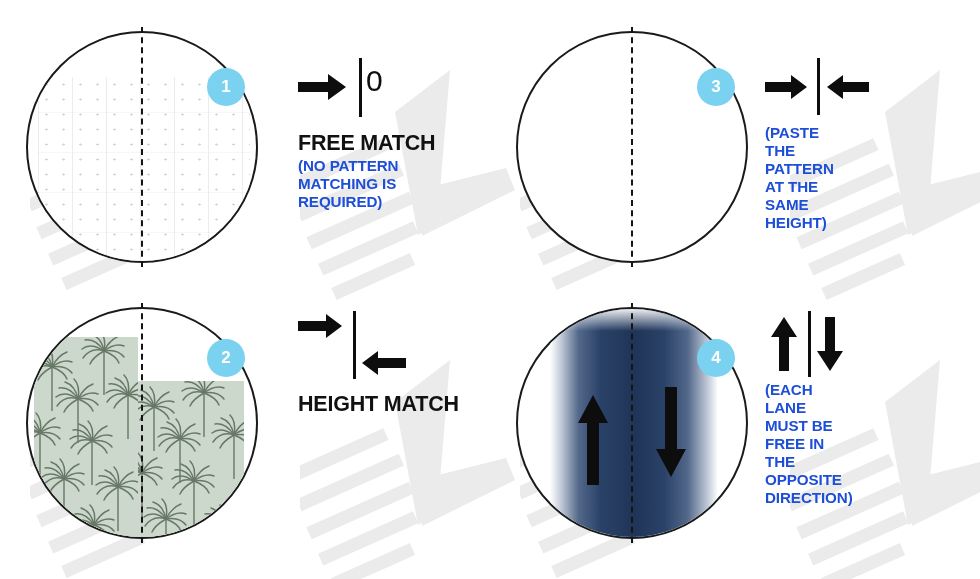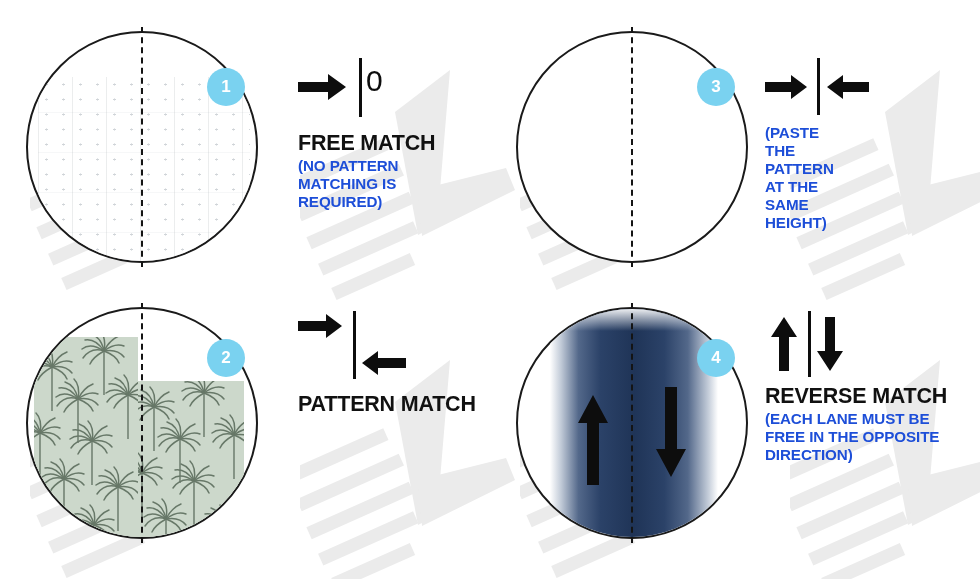--- a/index.html
+++ b/index.html
@@ -418,21 +418,21 @@
     <div class="textblock" style="left:298px; top:22px;">
       <div class="icon-row" style="height:74px;">
         <svg class="arw" style="left:0; top:3px;" width="44" height="24" viewBox="0 0 44 24">
           <path d="M0 7 H28 V0 L44 12 L28 24 V17 H0 Z" fill="#0d0d0d"></path>
         </svg>
         <div class="vbar" style="left:55px; top:0; height:68px;"></div>
         <svg class="arw" style="left:64px; top:40px;" width="44" height="24" viewBox="0 0 44 24">
           <path d="M44 7 H16 V0 L0 12 L16 24 V17 H44 Z" fill="#0d0d0d"></path>
         </svg>
       </div>
-      <div class="title" style="margin-top:8px;">PATTERN MATCH</div>
+      <div class="title" style="margin-top:8px;">HEIGHT MATCH</div>
     </div>
   </div>
 
   <div class="panel" style="left:490px; top:289px;">
     <div class="circle-wrap" style="left:26px; top:18px;">
       <div class="circle">
         <div class="circle-inner">
           <div class="lane lane-l"></div>
           <div class="lane lane-r"></div>
           <div class="lane-top-fade"></div>
@@ -453,18 +453,17 @@
     <div class="textblock" style="left:275px; top:22px;">
       <div class="icon-row" style="height:68px;">
         <svg class="arw" style="left:6px; top:6px;" width="26" height="54" viewBox="0 0 26 54">
           <path d="M13 0 L26 20 H18 V54 H8 V20 H0 Z" fill="#0d0d0d"></path>
         </svg>
         <div class="vbar" style="left:43px; top:0; height:66px;"></div>
         <svg class="arw" style="left:52px; top:6px;" width="26" height="54" viewBox="0 0 26 54">
           <path d="M13 54 L26 34 H18 V0 H8 V34 H0 Z" fill="#0d0d0d"></path>
         </svg>
       </div>
-      <div class="title" style="margin-top:6px;">REVERSE MATCH</div>
       <div class="subtitle" style="max-width:218px;">(EACH LANE MUST BE FREE IN THE OPPOSITE DIRECTION)</div>
     </div>
   </div>
 
 </div>
 
 </body></html>

